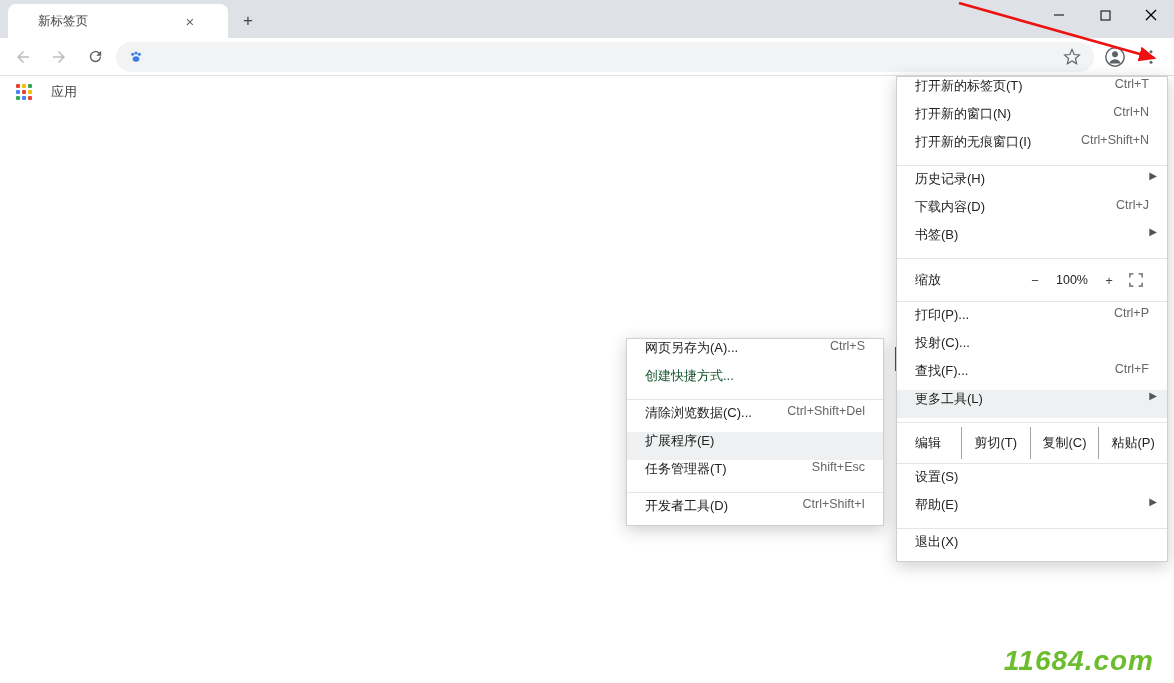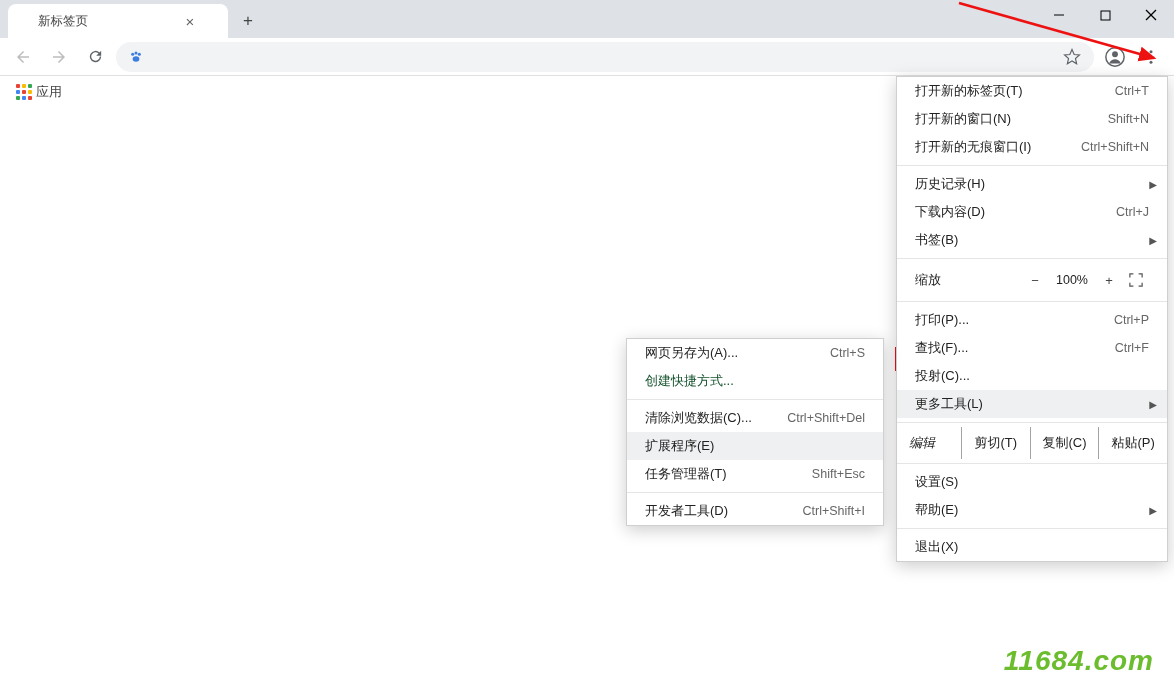--- a/index.html
+++ b/index.html
@@ -22,42 +22,42 @@
 .nav-btn.disabled { color: #bdbdbd; }
 .omnibox { flex: 1; height: 30px; background: #f1f3f4; border-radius: 15px; display: flex; align-items: center; padding: 0 12px; gap: 8px; }
 .omnibox-icon { width: 16px; height: 16px; display: flex; align-items: center; justify-content: center; }
 .paw { width: 16px; height: 16px; }
 .omnibox input { flex: 1; border: none; background: transparent; outline: none; font-size: 14px; }
 .star-btn { color: #5f6368; width: 20px; display:flex; align-items:center; justify-content:center; }
 .profile-btn { width: 30px; height: 30px; display: flex; align-items: center; justify-content: center; color: #5f6368; }
 .menu-btn { width: 30px; height: 30px; display: flex; align-items: center; justify-content: center; color: #5f6368; border-radius: 50%; position: relative; }
 
 
-.bookmarks-bar { height: 32px; background: #fff; display: flex; align-items: center; padding: 0 16px; gap: 4px; font-size: 13px; color: #444; }
+.bookmarks-bar { height: 32px; background: #fff; display: flex; align-items: center; padding: 0 16px; gap: 19px; font-size: 13px; color: #444; }
 .apps-icon { width: 16px; height: 16px; display: grid; grid-template-columns: repeat(3, 4px); grid-template-rows: repeat(3, 4px); gap: 2px; }
 .apps-icon span { width: 4px; height: 4px; border-radius: 1px; }
 
 
 .menu { position: absolute; background: #fff; border: 1px solid #cfcfcf; box-shadow: 0 4px 16px rgba(0,0,0,0.2); font-size: 13px; color: #222; z-index: 100; }
 .menu-main { right: 6px; top: 76px; width: 272px; }
 .menu-sub { top: 338px; left: 626px; width: 258px; }
-.menu-row { display: flex; align-items: center; height: 28px; padding: 0 18px; position: relative; }
+.menu-row { display: flex; height: 28px; padding: 0 18px; position: relative; }
 .menu-row .label { flex: 1; }
 .menu-row .shortcut { color: #666; font-size: 12.5px; }
 .menu-row .arrow { position: absolute; right: 10px; color: #555; font-size: 10px; }
 .menu-row.disabled .label { color: #14532d; }
 .menu-row.hover { background: #eef0f1; }
 .menu-sep { height: 1px; background: #e5e5e5; margin: 4px 0; }
 .menu-zoom { display: flex; align-items: center; height: 34px; padding: 0 18px; }
 .menu-zoom .label { flex: 1; }
 .menu-zoom .zc { width: 28px; text-align: center; color: #444; }
 .menu-zoom .pct { width: 46px; text-align: center; font-size: 12.5px; }
 .menu-zoom .fs { width: 26px; display:flex; align-items:center; justify-content:center; color:#555; }
 .menu-edit { display: flex; align-items: center; height: 32px; }
-.menu-edit .label { width: 64px; padding-left: 12px; font-style: italic; }
+.menu-edit .label { width: 64px; padding-left: 18px; }
 .menu-edit .eb { flex: 1; text-align: center; font-size: 13px; border-left: 1px solid #a3a3a3; height: 100%; display:flex; align-items:center; justify-content:center; }
 
 
 .highlight-box { position: absolute; border: 2px solid #e11; pointer-events: none; }
 .hl-more { top: 347px; left: 895px; width: 100px; height: 24px; }
 .hl-ext { top: 419px; left: 638px; width: 106px; height: 24px; }
 
 
 .arrow-line { position: absolute; top: 0; right: 0; width: 220px; height: 70px; pointer-events: none; z-index: 200; }
 
@@ -159,21 +159,21 @@
   <span>应用</span>
 </div>
 
 <div class="menu menu-main">
   <div class="menu-row">
       <span class="label">打开新的标签页(T)</span>
       <span class="shortcut">Ctrl+T</span>
     </div>
   <div class="menu-row">
       <span class="label">打开新的窗口(N)</span>
-      <span class="shortcut">Shift+N</span>
+      <span class="shortcut">Ctrl+N</span>
     </div>
   <div class="menu-row">
       <span class="label">打开新的无痕窗口(I)</span>
       <span class="shortcut">Ctrl+Shift+N</span>
     </div>
   <div class="menu-sep"></div>
   <div class="menu-row">
       <span class="label">历史记录(H)</span>
       <span class="arrow">▶</span>
     </div>
@@ -196,25 +196,25 @@
           <path d="M1 5V1h4M11 1h4v4M15 11v4h-4M5 15H1v-4" fill="none" stroke="#555" stroke-width="1.4"></path>
         </svg>
       </span>
   </div>
   <div class="menu-sep"></div>
   <div class="menu-row">
       <span class="label">打印(P)...</span>
       <span class="shortcut">Ctrl+P</span>
     </div>
   <div class="menu-row">
+      <span class="label">投射(C)...</span>
+    </div>
+  <div class="menu-row">
       <span class="label">查找(F)...</span>
       <span class="shortcut">Ctrl+F</span>
-    </div>
-  <div class="menu-row">
-      <span class="label">投射(C)...</span>
     </div>
   <div class="menu-row hover">
       <span class="label">更多工具(L)</span>
       <span class="arrow">▶</span>
     </div>
   <div class="menu-sep"></div>
   <div class="menu-edit">
     <span class="label">编辑</span>
     <span class="eb">剪切(T)</span>
     <span class="eb">复制(C)</span>

